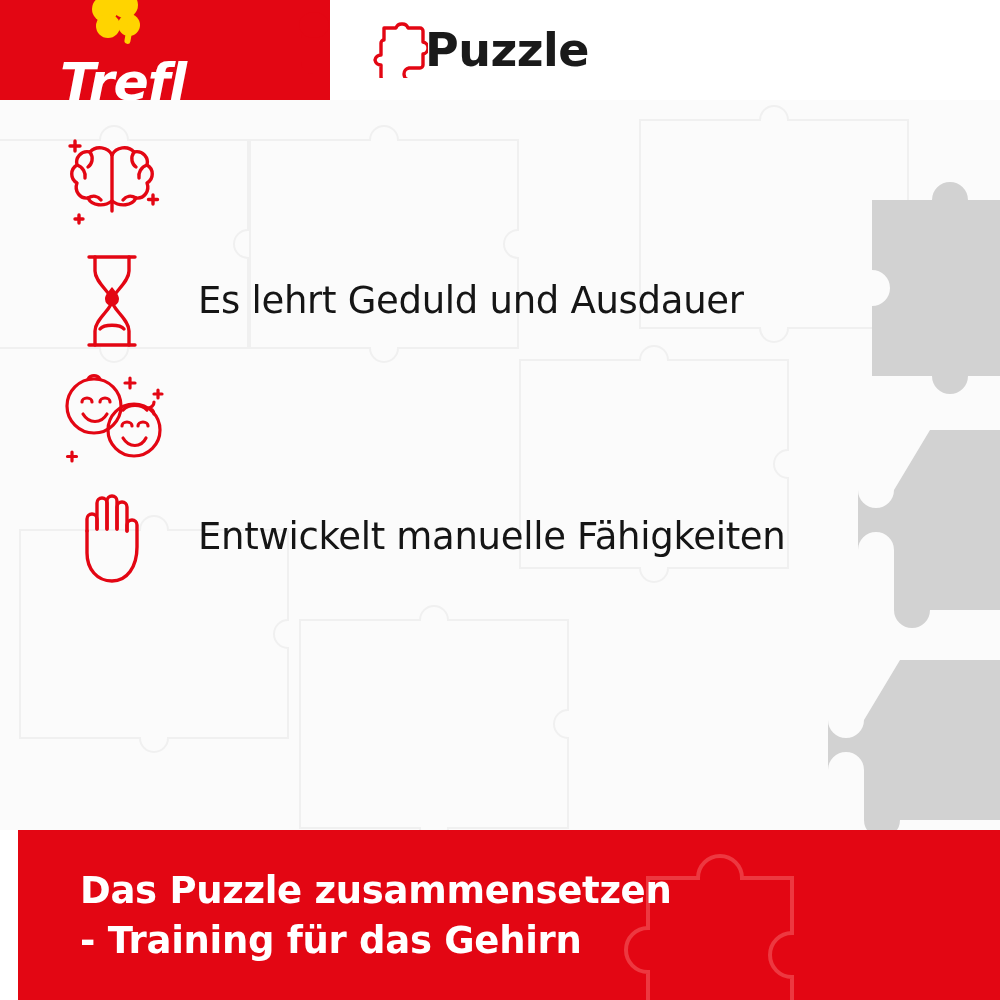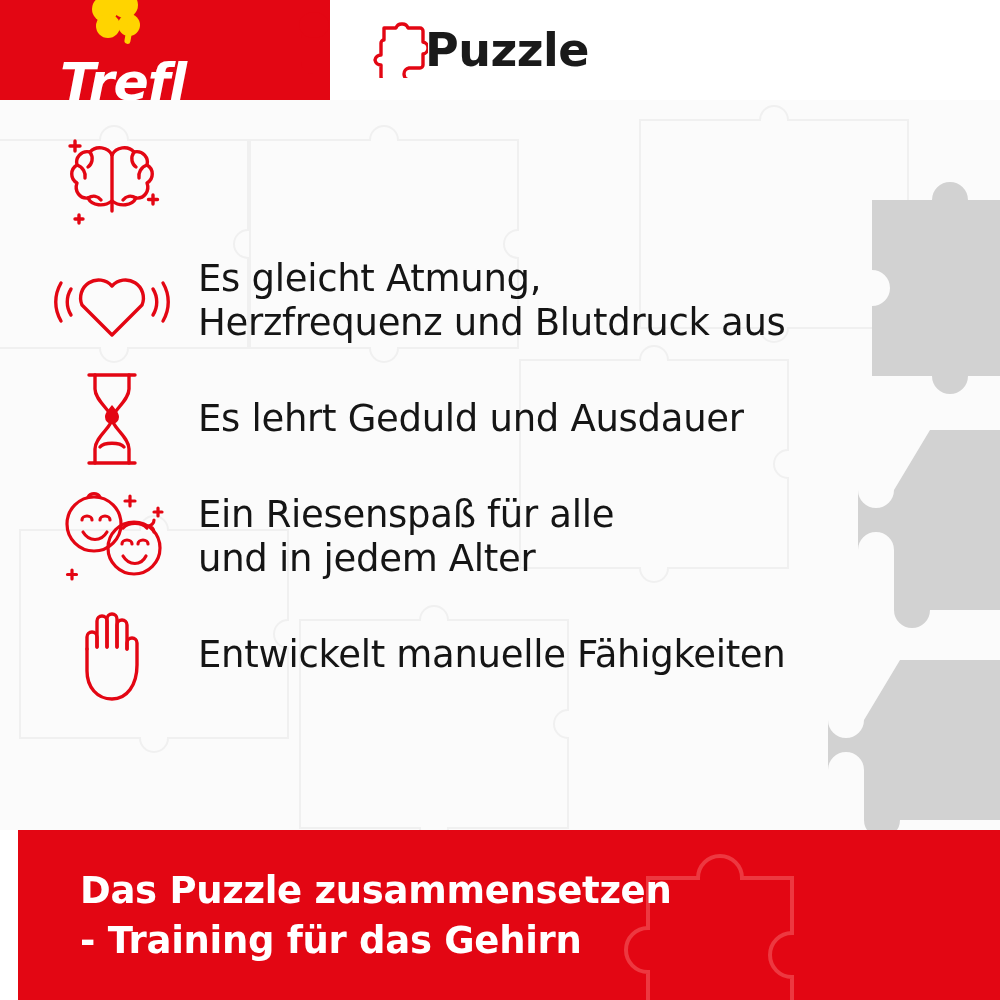--- a/index.html
+++ b/index.html
@@ -244,35 +244,20 @@
               <path d="M31 67 c5 -3 10 -2 13 2"></path>
               <path d="M79 67 c-5 -3 -10 -2 -13 2"></path>
               <path d="M18 10 l0 10 M13 15 l10 0"></path>
               <path d="M96 64 l0 9 M91.5 68.5 l9 0"></path>
               <path d="M22 84 l0 8 M18 88 l8 0"></path>
             </g>
           </svg>
         </div>
       </div>
 
-      <div class="benefit">
-        <div class="benefit-icon">
-          <svg width="118" height="92" viewBox="0 0 118 92">
-            <g fill="none" stroke="#e30613" stroke-width="3.4" stroke-linecap="round" stroke-linejoin="round">
-              <path d="M59 80 L29 50 a18 18 0 0 1 30 -19 a18 18 0 0 1 30 19 z"></path>
-              <path d="M18 34 c-5 8 -5 18 0 26"></path>
-              <path d="M8 28 c-7 12 -7 26 0 38"></path>
-              <path d="M100 34 c5 8 5 18 0 26"></path>
-              <path d="M110 28 c7 12 7 26 0 38"></path>
-            </g>
-          </svg>
-        </div>
-        <div class="benefit-text">Es gleicht Atmung,
-Herzfrequenz und Blutdruck aus</div>
-      </div>
 
       <div class="benefit">
         <div class="benefit-icon">
           <svg width="90" height="100" viewBox="0 0 90 100">
             <g fill="none" stroke="#e30613" stroke-width="3.4" stroke-linecap="round" stroke-linejoin="round">
               <path d="M22 6 h46 M22 94 h46"></path>
               <path d="M28 6 v14 c0 12 17 22 17 30 c0 -8 17 -18 17 -30 v-14"></path>
               <path d="M28 94 v-14 c0 -12 17 -22 17 -30 c0 8 17 18 17 30 v14"></path>
               <path d="M45 36 c-4 5 -7 8 -7 12 a7 7 0 0 0 14 0 c0 -4 -3 -7 -7 -12 z" fill="#e30613" stroke="none"></path>
               <path d="M33 78 c4 -5 20 -5 24 0"></path>
@@ -294,22 +279,20 @@
               <path d="M71 44 c6 -6 18 -6 24 0"></path>
               <path d="M70 60 a5 4 0 0 1 10 0 M86 60 a5 4 0 0 1 10 0"></path>
               <path d="M71 72 c6 10 18 10 23 0"></path>
               <path d="M96 42 a6 6 0 0 1 6 6 M96 42 a6 6 0 0 0 6 -6"></path>
               <path d="M78 12 l0 10 M73 17 l10 0"></path>
               <path d="M20 86 l0 9 M15.5 90.5 l9 0"></path>
               <path d="M106 24 l0 8 M102 28 l8 0"></path>
             </g>
           </svg>
         </div>
-        <div class="benefit-text">Ein Riesenspaß für alle
-und in jedem Alter</div>
       </div>
 
       <div class="benefit">
         <div class="benefit-icon">
           <svg width="90" height="100" viewBox="0 0 90 100">
             <g fill="none" stroke="#e30613" stroke-width="3.4" stroke-linecap="round" stroke-linejoin="round">
               <path d="M20 44 v-12 a5 5 0 0 1 10 0 v10"></path>
               <path d="M30 42 v-26 a5 5 0 0 1 10 0 v26"></path>
               <path d="M40 42 v-28 a5 5 0 0 1 10 0 v28"></path>
               <path d="M50 42 v-22 a5 5 0 0 1 10 0 v24"></path>

